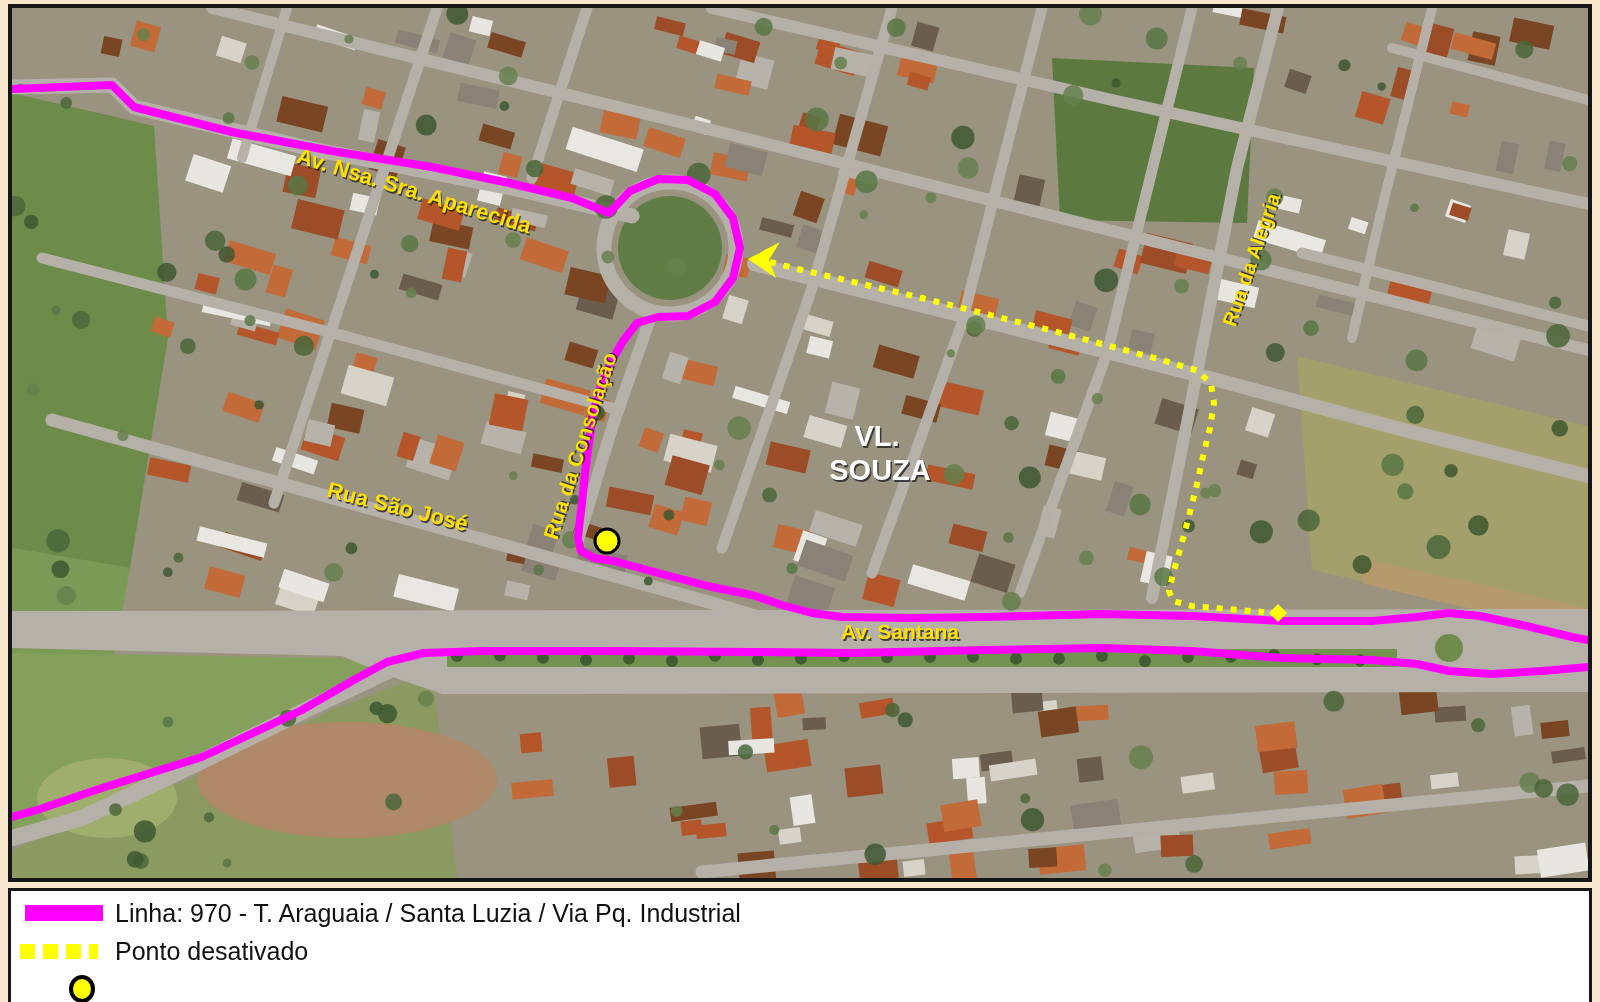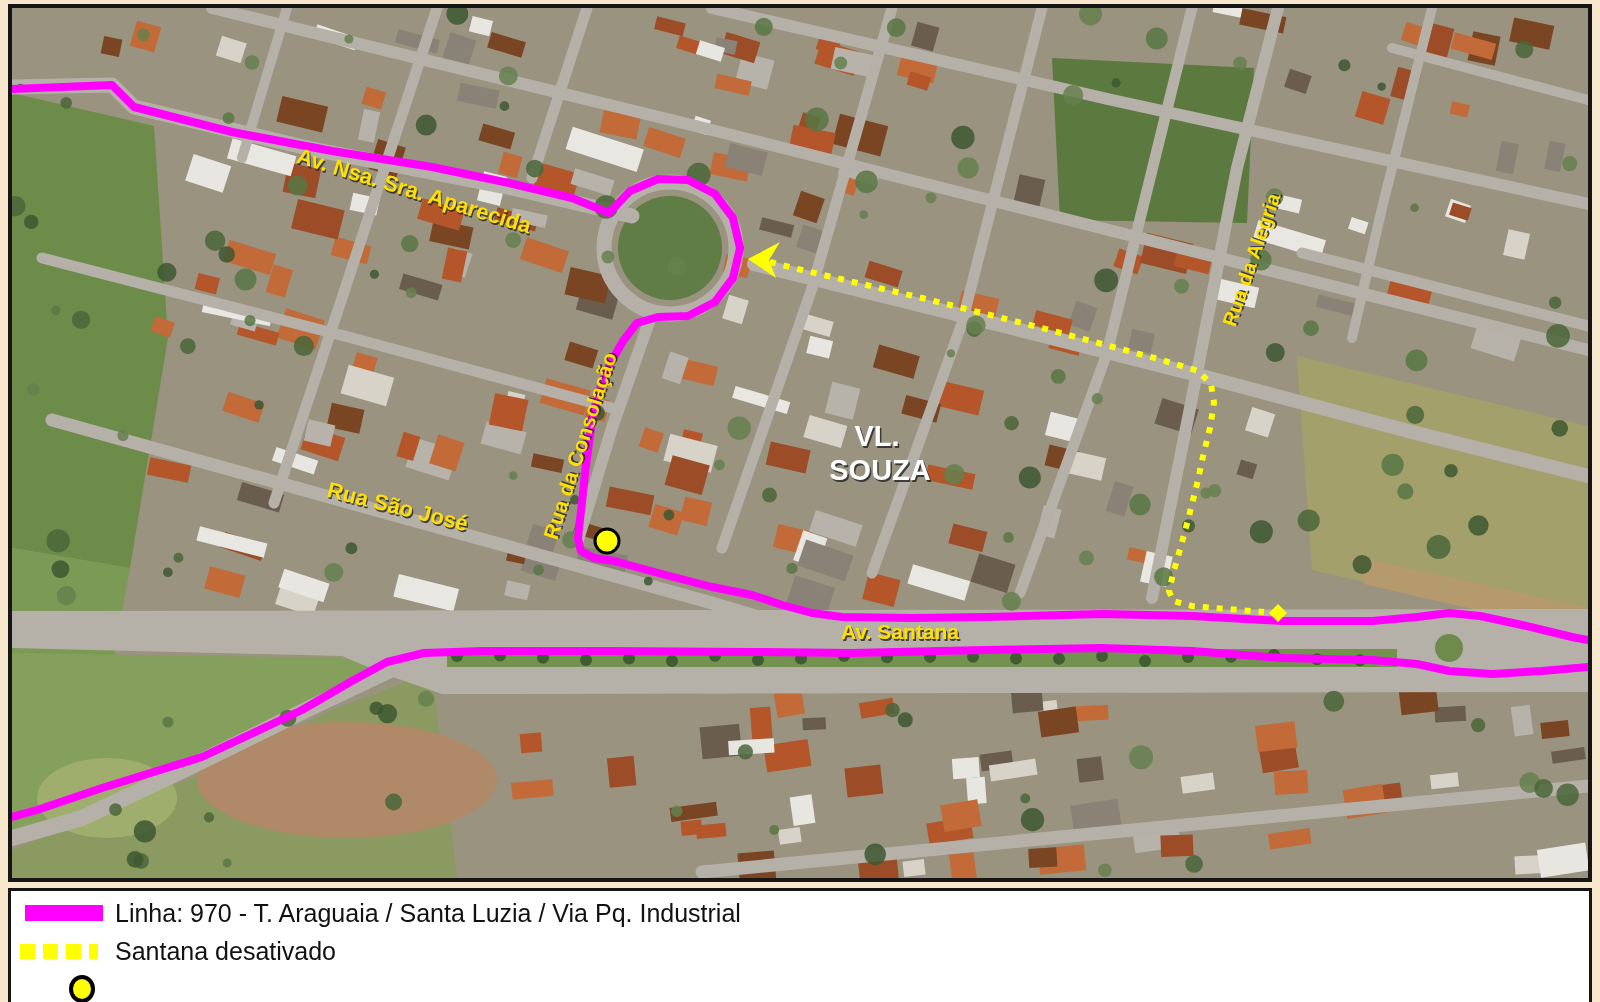--- a/index.html
+++ b/index.html
@@ -501,21 +501,21 @@
     </div>
     <div class="legend-row">
       <div class="swatch-col">
         <div class="swatch-dashes">
           <span style="background: rgb(255, 255, 0);"></span>
             <span style="background: rgb(255, 255, 0);"></span>
             <span style="background: rgb(255, 255, 0);"></span>
             <span style="background: rgb(255, 255, 0);"></span>
         </div>
       </div>
-      <div class="legend-label">Santana desativado</div>
+      <div class="legend-label">Ponto desativado</div>
     </div>
     <div class="legend-row">
       <div class="swatch-col">
         <div class="swatch-circle" style="background: rgb(255, 255, 0);"></div>
       </div>
     </div>
   </div>
 
 </div>
 

